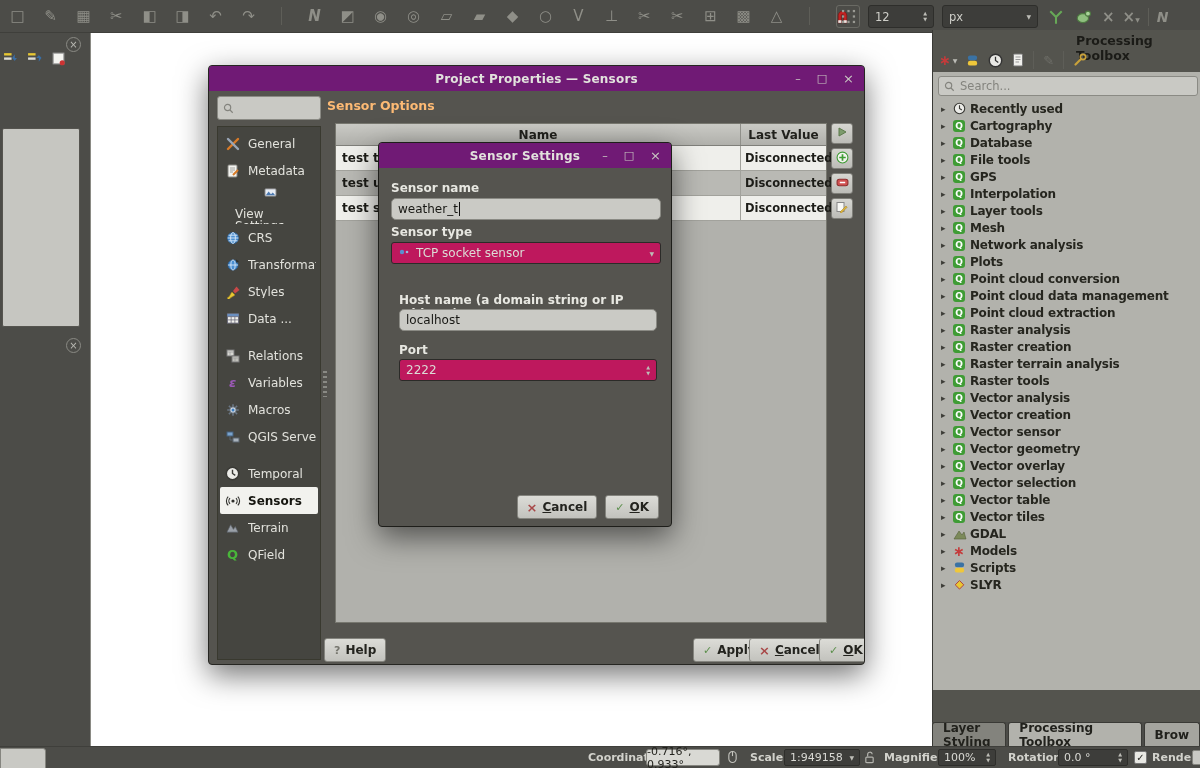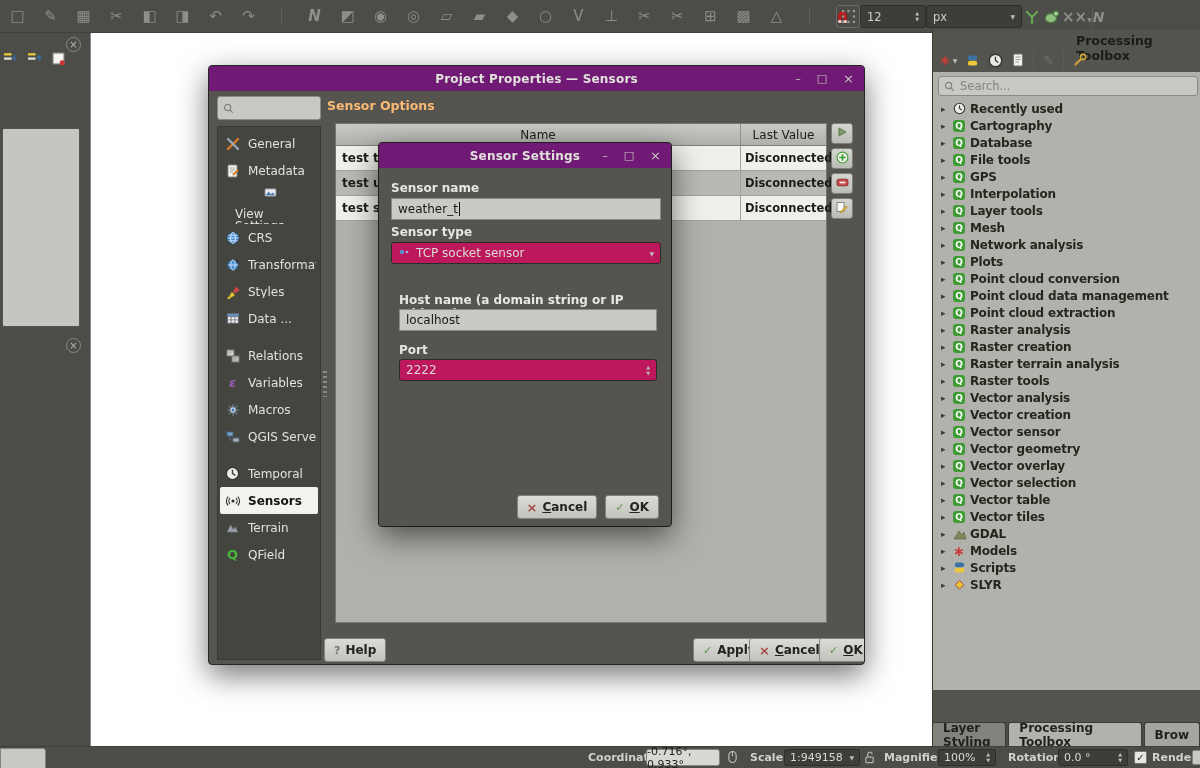--- a/index.html
+++ b/index.html
@@ -10,21 +10,21 @@
     color:#22221e; font-size:12px; overflow:hidden;
   }
   
   .top-toolbar { position:absolute; left:0; top:0; width:1200px; height:33px;
     background:#4c4c48; border-bottom:1px solid #3f3f3b;
     display:flex; align-items:center; gap:14px; padding:0 8px; }
   .tb-ic { width:19px; height:19px; display:inline-flex; align-items:center; justify-content:center;
     color:#8f8f88; font-size:15px; line-height:1; flex:0 0 auto; }
   .tb-ic svg { display:block; }
   .vline { display:inline-block; width:1px; height:18px; background:#5e5e58; }
-  .tb-controls { position:absolute; left:836px; top:5px; display:flex; align-items:center; }
+  .tb-controls { position:absolute; left:836px; top:5px; display:flex; align-items:center; gap:8px; }
   .dotted-btn { width:24px; height:23px; border:1px solid #6a6a64; border-radius:3px;
     display:flex; align-items:center; justify-content:center; }
   .dark-field { height:23px; background:#3d3d3a; border:1px solid #2e2e2b; border-radius:3px;
     color:#cfcfc9; font-size:11.5px; display:flex; align-items:center; padding:0 6px; }
   .spin12 { width:66px; } .combo-px { width:96px; }
   .updown { margin-left:auto; display:flex; flex-direction:column; gap:1px; font-size:5px; color:#bdbdb7; line-height:1; }
   .dd { margin-left:auto; font-size:6px; color:#bdbdb7; }
   .green-ic { width:20px; height:20px; display:flex; align-items:center; justify-content:center; }
   .gray-x { color:#8f8f88; font-size:15px; font-weight:bold; }
   .gray-n { color:#8f8f88; font-size:14px; font-style:italic; font-weight:bold; }
@@ -107,21 +107,21 @@
   .sb-item .sb-txt { width:70px; overflow:hidden; white-space:nowrap; line-height:12px; }
   .sb-item.wrap { height:40px;flex-direction:column; } .sb-item.wrap .sb-txt { white-space:normal; }
   .sb-item.gap-top { margin-top:10px; }
   .sb-item.selected { background:#f2f2ee; border-radius:2px; color:#15150f; font-weight:bold; margin:0 2px; padding-left:4px; }
   .splitter { position:absolute; left:114px; top:305px; width:4px; height:26px;
     background:repeating-linear-gradient(#8a8a84 0 2px, transparent 2px 5px); }
   .pp-header { position:absolute; left:118px; top:32px; font-size:12.5px; font-weight:bold; color:#fdba74; }
   .pp-table { position:absolute; left:126px; top:57px; width:492px; height:500px;
     border:1px solid #77776f; background:#b1b1ac; }
   .th-row { height:22px; display:flex; background:linear-gradient(#cacac5,#b0b0ab);
-    border-bottom:1px solid #7f7f7a; font-weight:normal; }
+    border-bottom:1px solid #7f7f7a; font-weight:bold; }
   .th { display:flex; align-items:center; justify-content:center; font-size:12px; color:#21211c; }
   .th.c1 { width:405px; border-right:1px solid #90908a; } .th.c2 { width:85px; }
   .tr { height:25px; display:flex; border-bottom:1px solid #a2a29c; }
   .tr:nth-of-type(odd) { background:#efefeb; } .tr:nth-of-type(even) { background:#b9b9b4; }
   .td-name { width:405px; display:flex; align-items:center; padding-left:6px; font-size:12px; font-weight:600;
     color:#1c1c17; border-right:1px solid #a2a29c; }
   .td-lv { width:85px; display:flex; align-items:center; padding-left:4px; font-size:11.5px; font-weight:600; color:#1c1c17; }
   .pp-actions { position:absolute; left:622px; top:57px; display:flex; flex-direction:column; gap:4px; }
   .act-btn { width:22px; height:21px; background:linear-gradient(#d6d6d1,#bcbcb7); border:1px solid #7f7f79;
     border-radius:3px; display:flex; align-items:center; justify-content:center; }
@@ -129,21 +129,21 @@
   .btn { position:absolute; height:24px; display:inline-flex; align-items:center; justify-content:center; gap:5px;
     background:linear-gradient(#dcdcd7,#c2c2bd); border:1px solid #84847e; border-radius:3px;
     color:#23231e; font-size:12px; font-weight:600; padding:0 9px; }
   .btn .bi { font-size:11px; font-weight:bold; }
   .bi.green { color:#5a8f4a; } .bi.red { color:#a84848; font-size:13px; } .bi.gray { color:#77776f; }
   .mn { display:block; } .mn::first-letter { text-decoration:underline; }
 
   
   .ss { left:378px; top:142px; width:294px; height:385px; z-index:20; border-color:#1e1e1a; }
   .fld-label { position:absolute; font-size:12px; font-weight:700; color:#e7e7e1; }
-  .inp-light { position:absolute; height:22px; background:#cacac5; border:1px solid #8a8a84; border-radius:0;
+  .inp-light { position:absolute; height:22px; background:#cacac5; border:1px solid #8a8a84; border-radius:5px;
     display:flex; align-items:center; padding:0 6px; font-size:12px; color:#181814; }
   .caret { display:inline-block; width:1px; height:14px; background:#111; margin-left:1px; }
   .inp-dark { position:absolute; height:22px; background:#be185d; border:1px solid #2b2b28; border-radius:3px;
     display:flex; align-items:center; padding:0 6px; font-size:12px; color:#dddDD8; gap:6px; color:#dcdcd6; }
   .ss-btns { position:absolute; right:12px; top:352px; display:flex; gap:8px; }
   .ss-btns .sbtn { position:static; }
   .search-ic svg { display:block; }
 </style>
 </head>
 <body>

